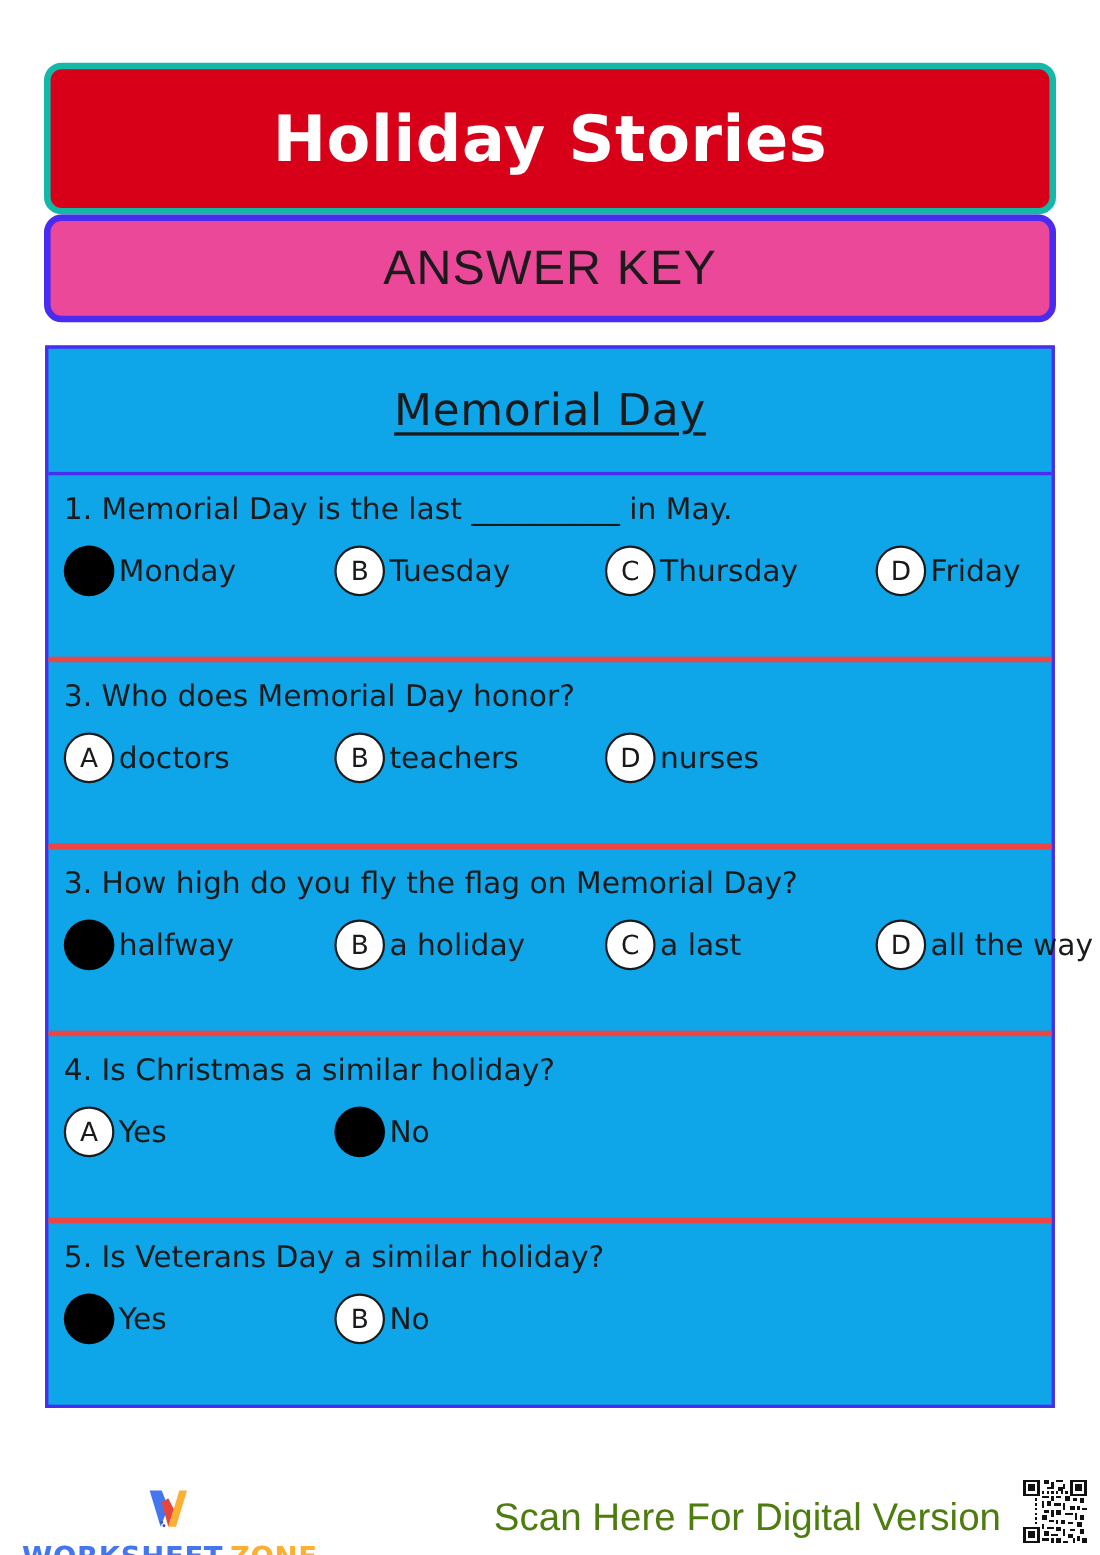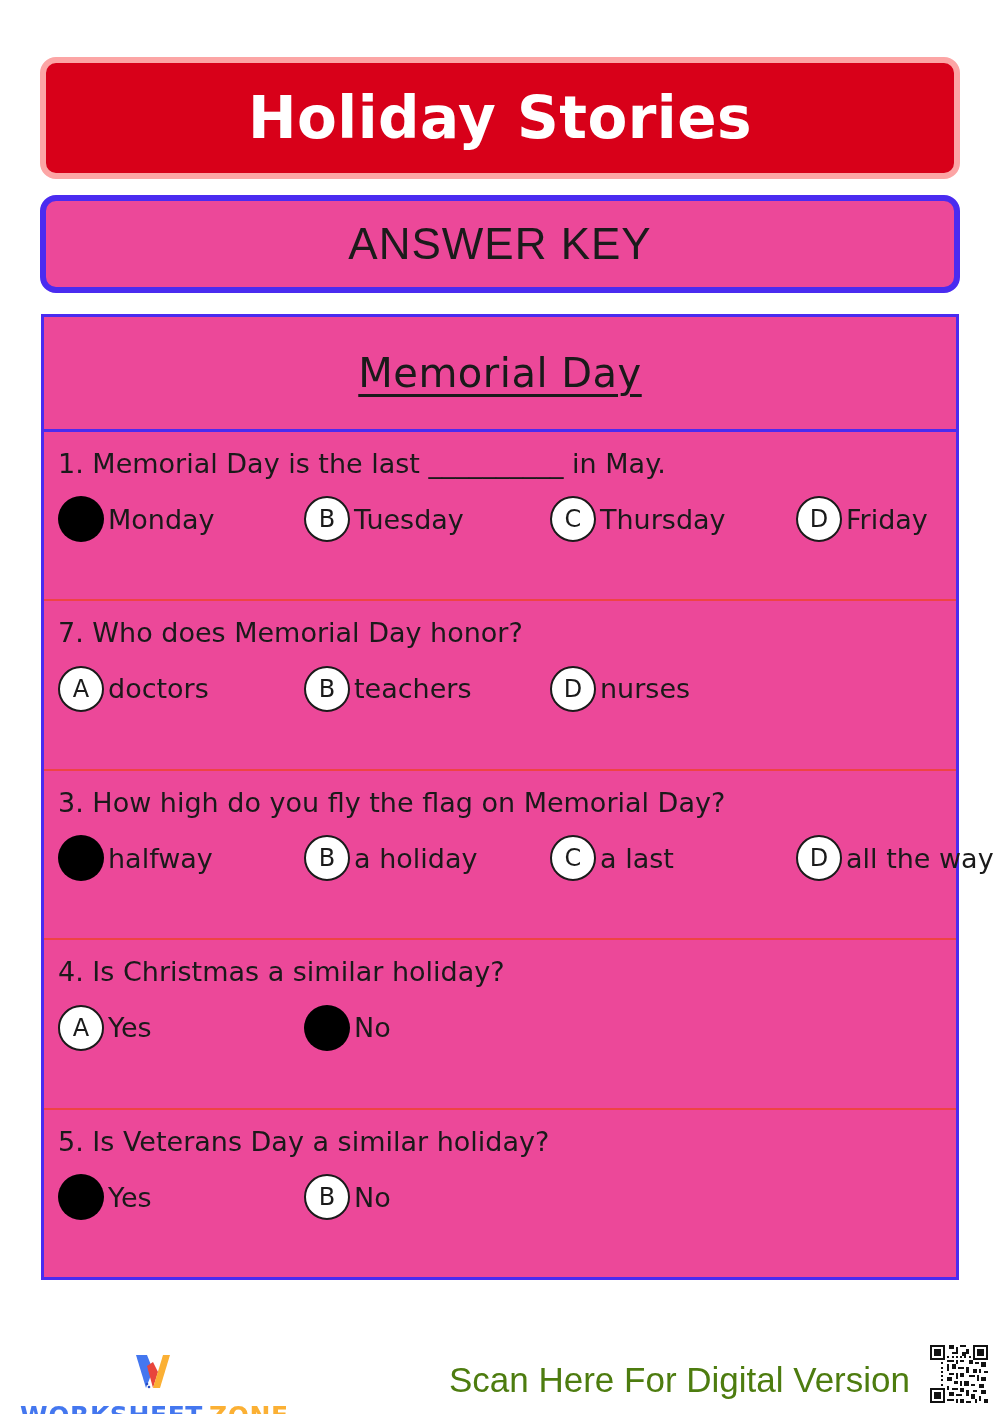--- a/index.html
+++ b/index.html
@@ -20,24 +20,24 @@
     inset: 0;
     background: #ffffff;
   }
 
   
   .title-banner {
     position: absolute;
     left: 40px;
     top: 57px;
     width: 920px;
-    height: 122px;
+    height: 138px;
     box-sizing: border-box;
     background: #d80019;
-    border: 6px solid #fca5a5;
+    border: 6px solid #14b8a6;
     border-radius: 16px;
     display: flex;
     align-items: center;
     justify-content: center;
   }
   .title-text {
     color: #ffffff;
     font-family: "DejaVu Sans", sans-serif;
     font-size: 58px;
     font-weight: 700;
@@ -73,21 +73,21 @@
 
   
   .worksheet {
     position: absolute;
     left: 41px;
     top: 314px;
     width: 918px;
     height: 966px;
     box-sizing: border-box;
     border: 3px solid #4a2bf0;
-    background: #ec4899;
+    background: #0ea5e9;
     display: flex;
     flex-direction: column;
   }
 
   .ws-heading {
     height: 112px;
     flex: 0 0 112px;
     border-bottom: 3px solid #4a2bf0;
     display: flex;
     align-items: center;
@@ -99,21 +99,21 @@
     color: #1a1a1a;
     text-decoration: underline;
     text-underline-offset: 7px;
     text-decoration-thickness: 3px;
     letter-spacing: 0.5px;
     white-space: nowrap;
   }
 
   .q-block {
     flex: 1 1 0;
-    border-bottom: 2px solid #ef4444;
+    border-bottom: 5px solid #ef4444;
     padding: 16px 14px 10px 14px;
     box-sizing: border-box;
     display: flex;
     flex-direction: column;
     justify-content: flex-start;
   }
   .q-block:last-child {
     border-bottom: none;
   }
 
@@ -261,21 +261,21 @@
             <div class="bubble empty">C</div>
             <div class="option-label">Thursday</div>
           </div>
           <div class="option">
             <div class="bubble empty">D</div>
             <div class="option-label">Friday</div>
           </div>
         </div>
       </div>
       <div class="q-block">
-        <div class="q-text">7. Who does Memorial Day honor?</div>
+        <div class="q-text">3. Who does Memorial Day honor?</div>
         <div class="options cols-4">
           <div class="option">
             <div class="bubble empty">A</div>
             <div class="option-label">doctors</div>
           </div>
           <div class="option">
             <div class="bubble empty">B</div>
             <div class="option-label">teachers</div>
           </div>
           <div class="option">

